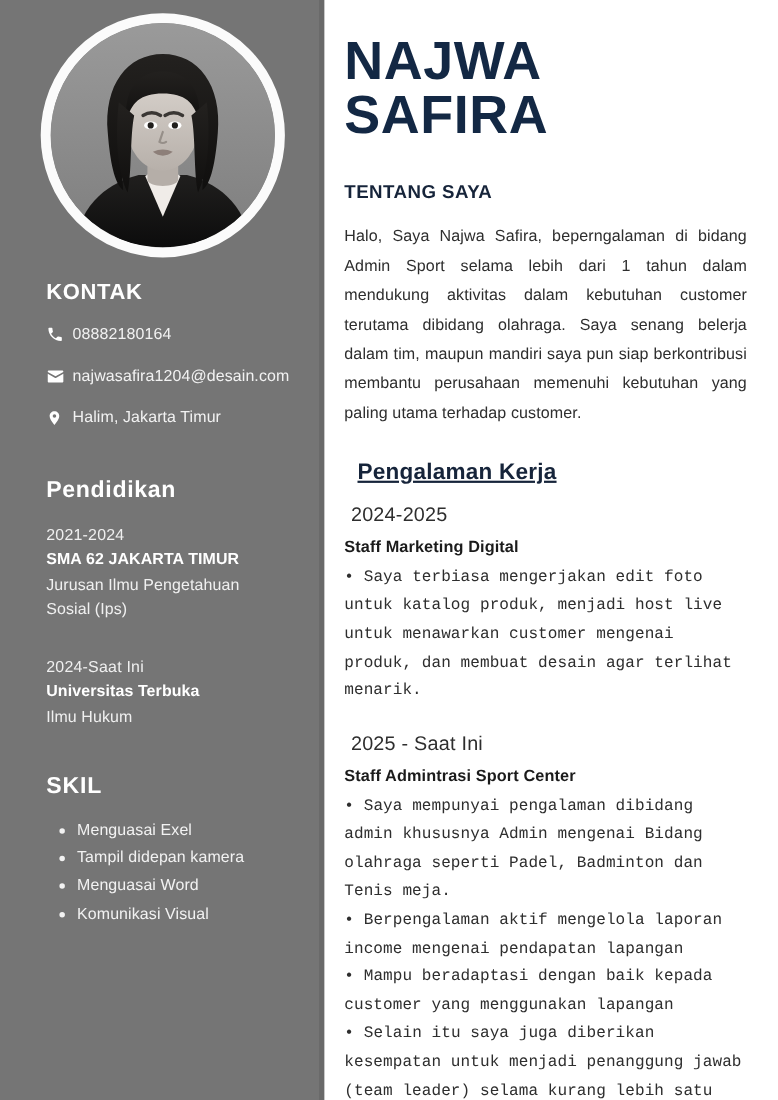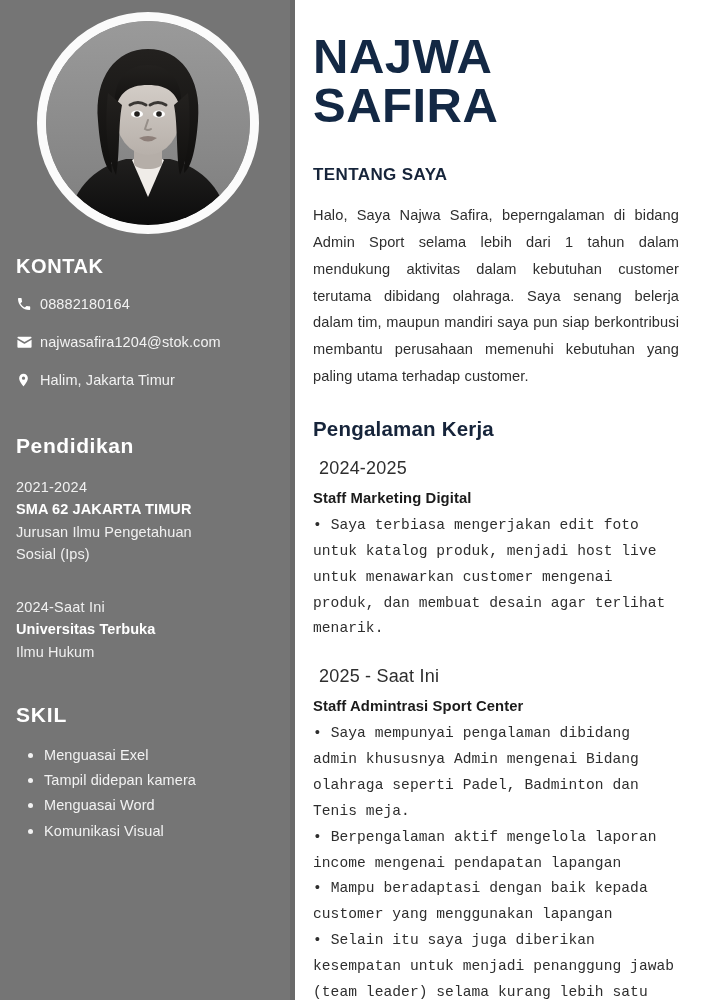--- a/index.html
+++ b/index.html
@@ -63,21 +63,21 @@
     overflow: hidden;
   }
   .photo-inner svg { display: block; width: 100%; height: 100%; }
 
   .side-body {
     position: absolute;
     top: 245px;
     left: 0;
     width: 274px;
     box-sizing: border-box;
-    padding: 0 26px 0 16px;
+    padding: 0 26px 0 42px;
   }
 
   .side-h {
     font-size: 20px;
     font-weight: 700;
     letter-spacing: 0.6px;
     color: #ffffff;
     margin: 0;
   }
   .side-h.kontak { margin-top: 10px; }
@@ -182,25 +182,26 @@
   .about-p {
     margin: 17px 0 0 0;
     font-size: 14.6px;
     line-height: 1.84;
     color: #2e2e2e;
     text-align: justify;
     letter-spacing: 0.1px;
   }
 
   .sec-h-lg {
-    margin: 27px 0 0 0;
+    margin: 27px 0 0 12px;
     font-size: 20.5px;
     font-weight: 800;
     letter-spacing: 0.2px;
     color: #16243a;
+    text-decoration: underline;
   }
 
   .job { margin-top: 14px; }
   .job.second { margin-top: 21px; }
   .job-years {
     font-size: 18px;
     color: #2e2e2e;
     letter-spacing: 0.2px;
     padding-left: 6px;
     line-height: 1.5;
@@ -306,21 +307,21 @@
           </span>
           <span class="contact-txt">08882180164</span>
         </div>
 
         <div class="contact-row">
           <span class="contact-ico">
             <svg width="17" height="17" viewBox="0 0 24 24" aria-hidden="true">
               <path d="M2 5.5C2 4.7 2.7 4 3.5 4h17c.8 0 1.5.7 1.5 1.5v.3l-10 5.6-10-5.6v-.3zM2 8.2V18c0 .9.7 1.5 1.5 1.5h17c.8 0 1.5-.6 1.5-1.5V8.2l-9.6 5.4c-.3.2-.6.2-.9 0L2 8.2z"></path>
             </svg>
           </span>
-          <span class="contact-txt">najwasafira1204@stok.com</span>
+          <span class="contact-txt">najwasafira1204@desain.com</span>
         </div>
 
         <div class="contact-row">
           <span class="contact-ico">
             <svg width="15" height="18" viewBox="0 0 24 24" aria-hidden="true">
               <path d="M12 2C8.1 2 5 5.1 5 9c0 5.2 7 13 7 13s7-7.8 7-13c0-3.9-3.1-7-7-7zm0 9.6A2.6 2.6 0 1 1 12 6.4a2.6 2.6 0 0 1 0 5.2z"></path>
             </svg>
           </span>
           <span class="contact-txt">Halim, Jakarta Timur</span>
         </div>

